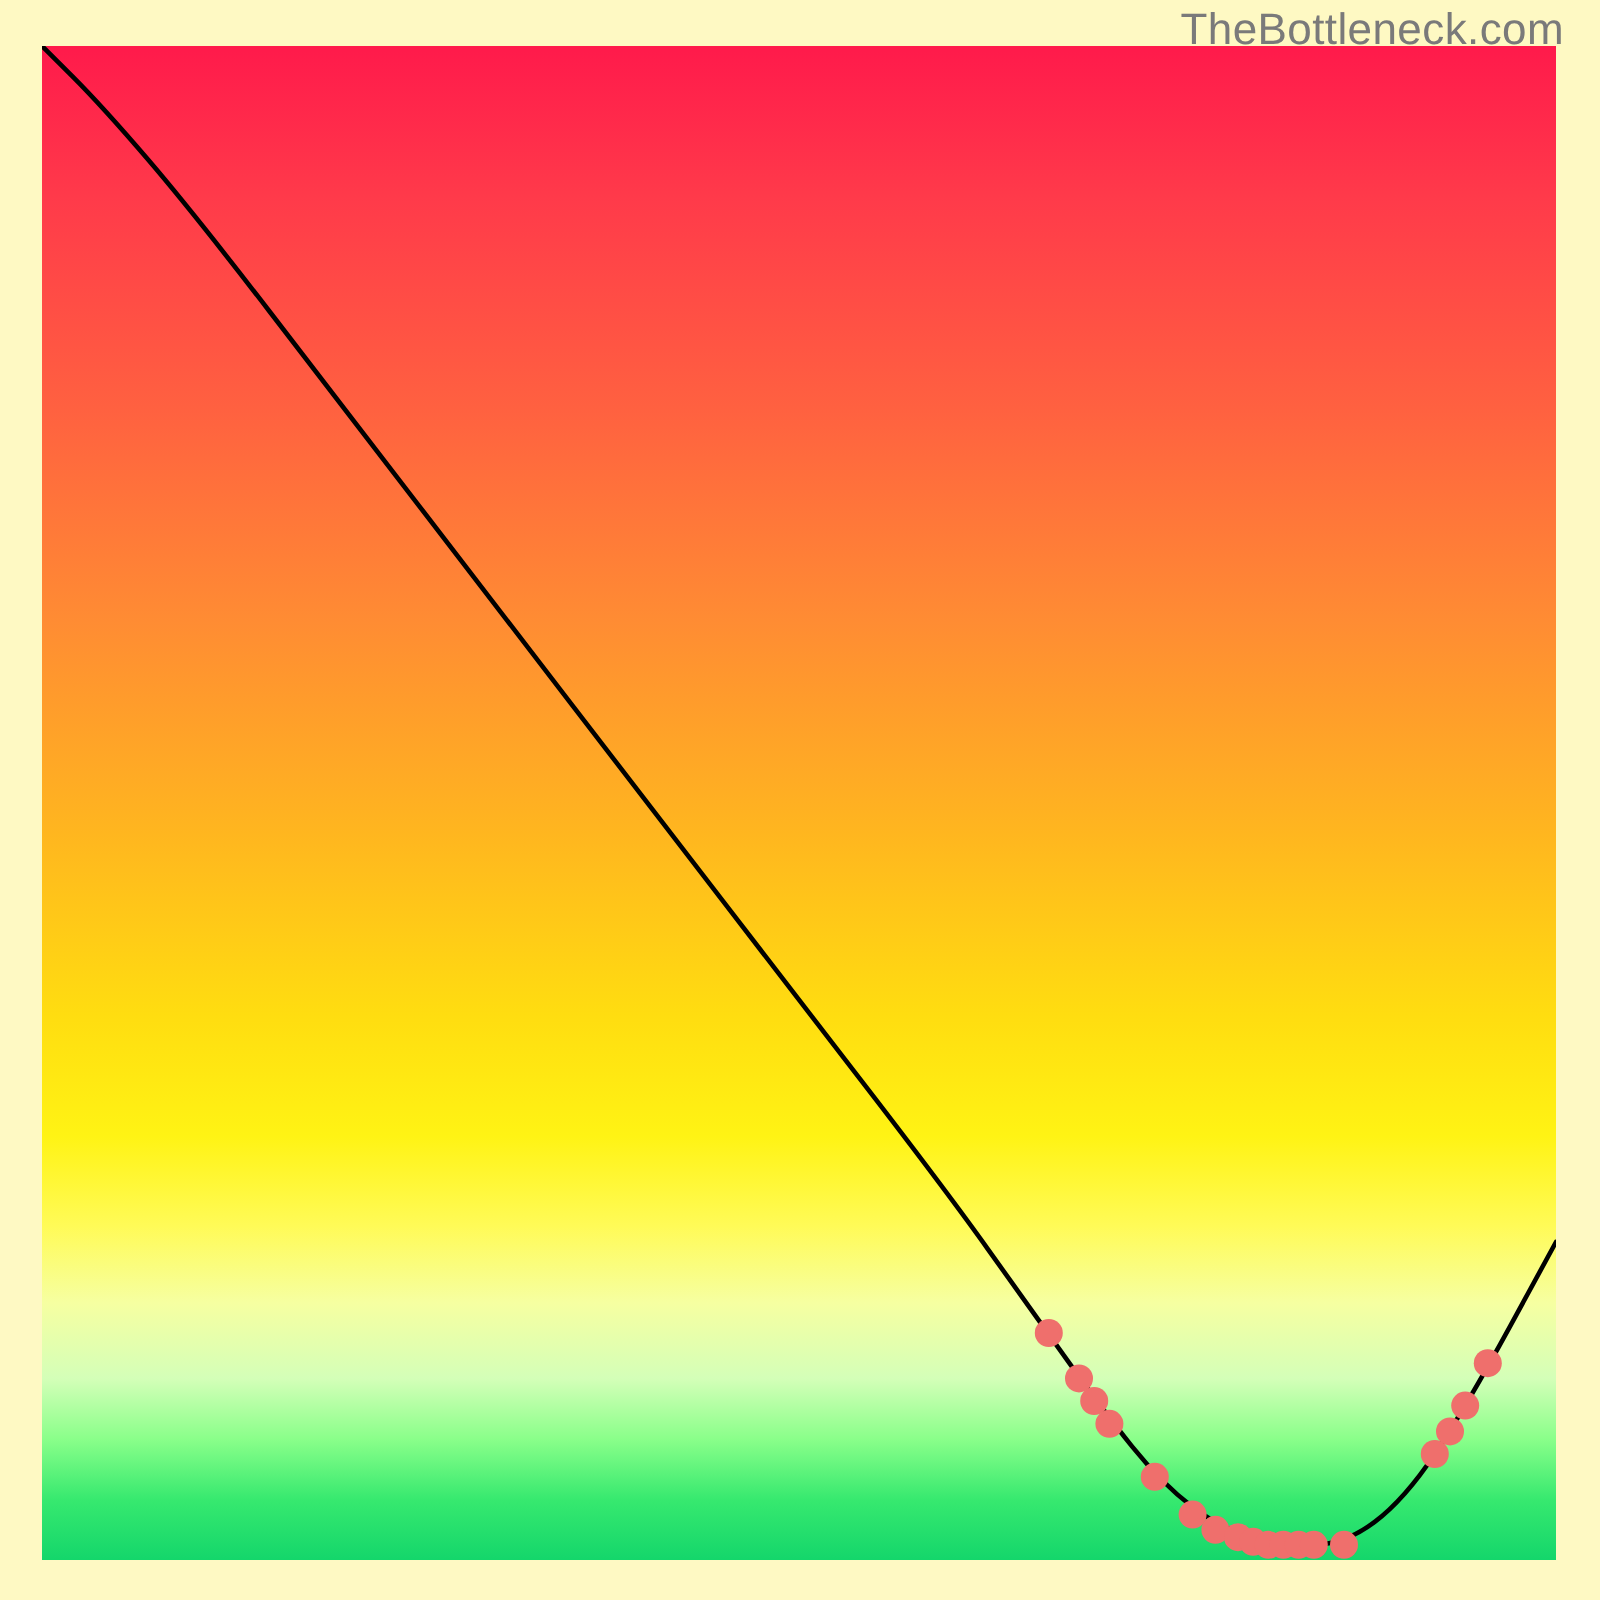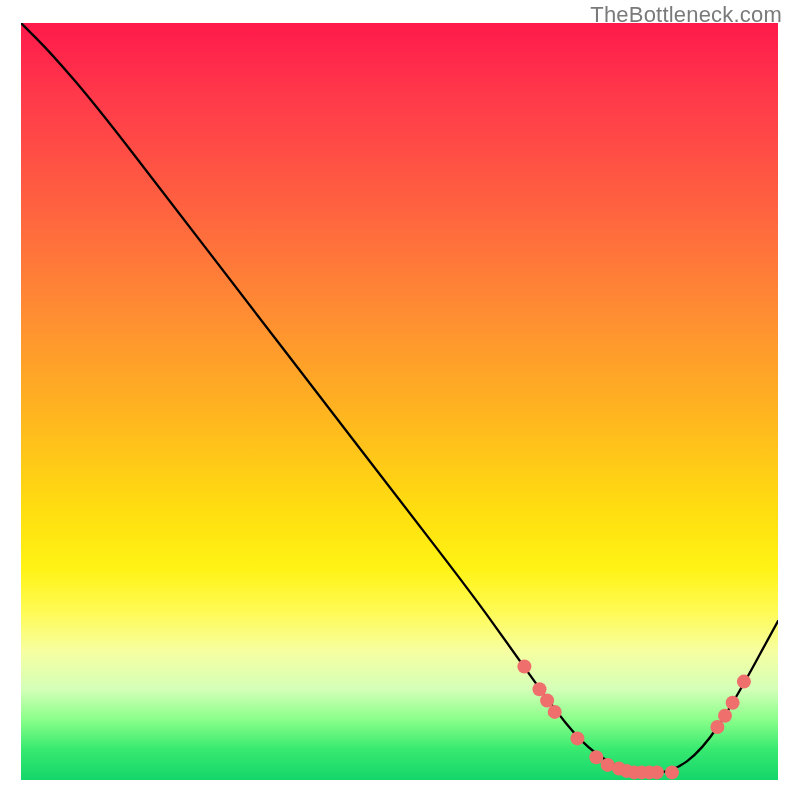--- a/index.html
+++ b/index.html
@@ -8,21 +8,21 @@
     width: 800px;
     height: 800px;
     background: #000;
     overflow: hidden;
     font-family: -apple-system, BlinkMacSystemFont, "Segoe UI", Arial, sans-serif;
   }
   .stage {
     position: relative;
     width: 800px;
     height: 800px;
-    background: #ffffff;
+    background: #fef9c3;
   }
   .plot-frame {
     position: absolute;
     left: 21px;
     top: 23px;
     width: 757px;
     height: 757px;
     background: #000;
   }
   .gradient-fill {

